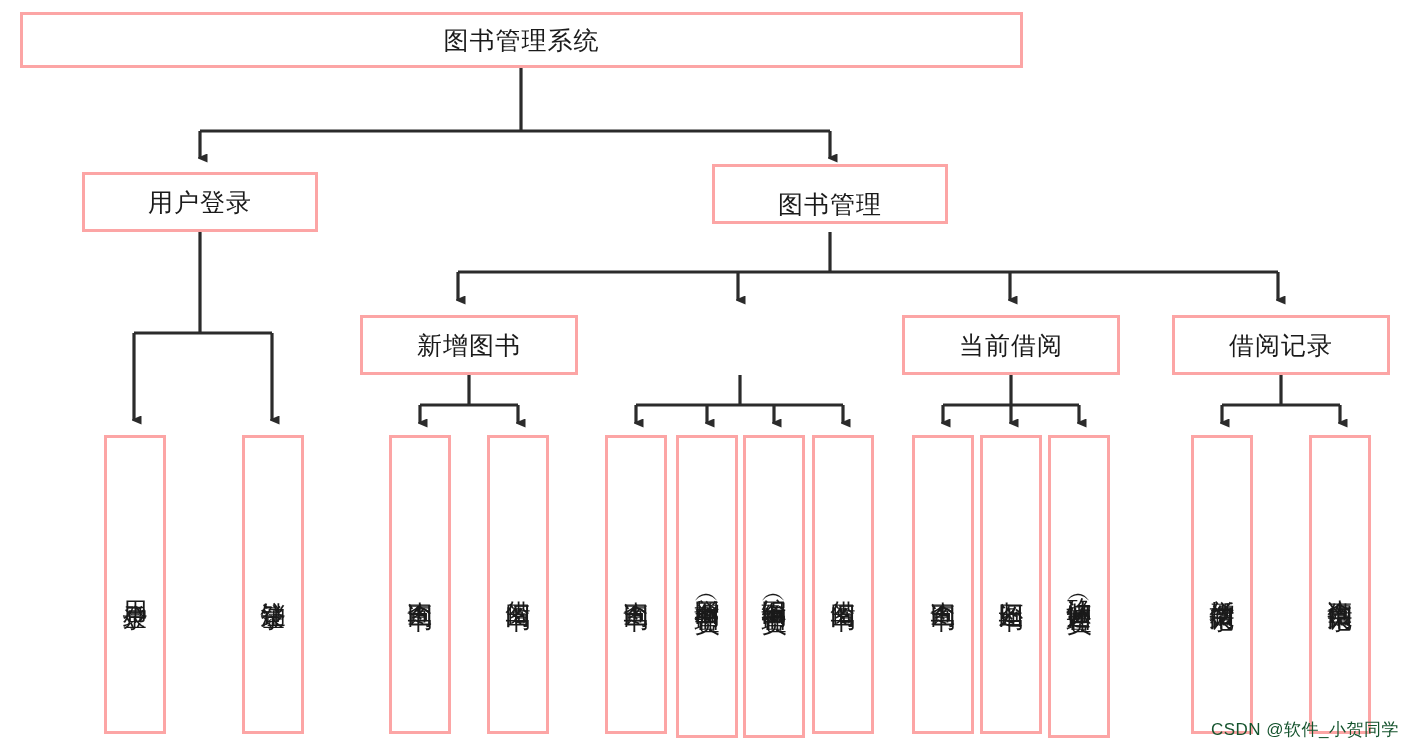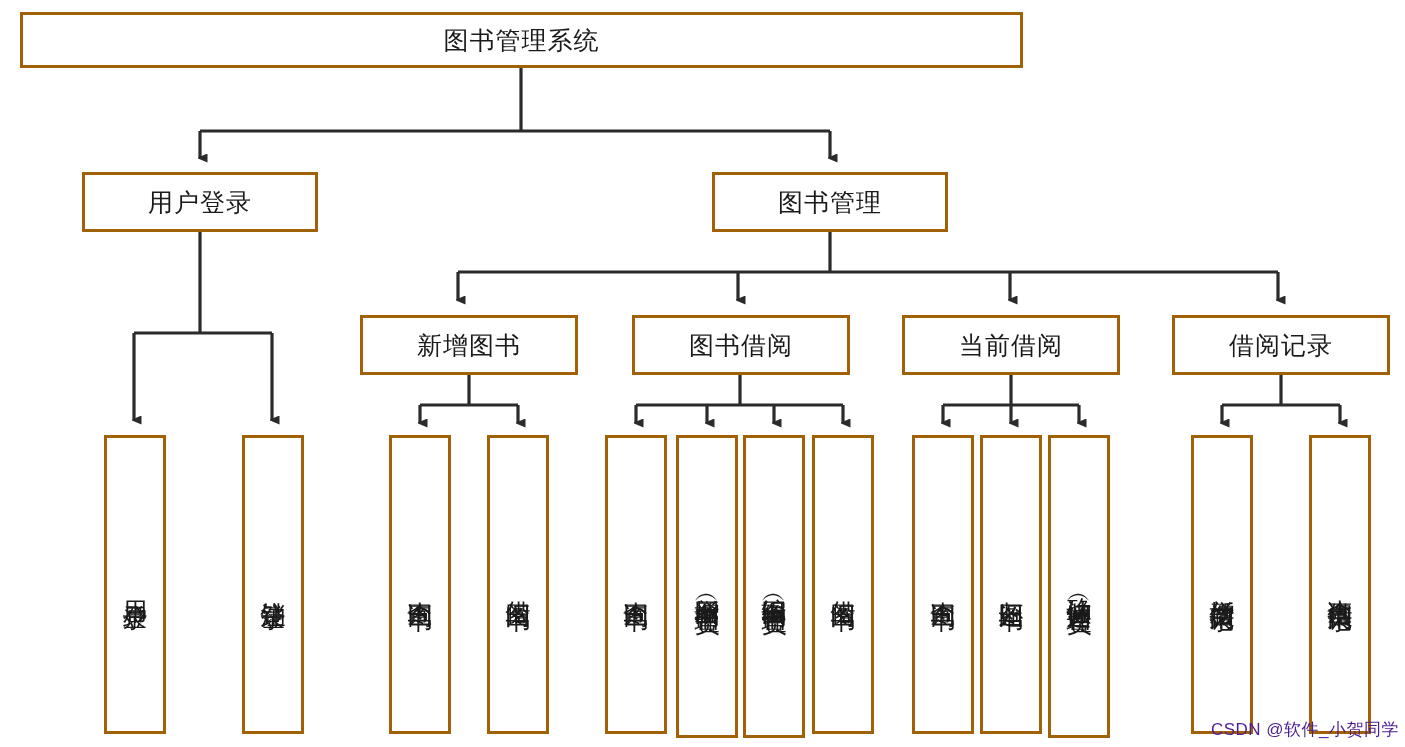--- a/index.html
+++ b/index.html
@@ -13,21 +13,21 @@
   #canvas {
     position: relative;
     width: 1405px;
     height: 747px;
     background: #ffffff;
     overflow: hidden;
   }
   .node {
     position: absolute;
     box-sizing: border-box;
-    border: 3px solid #a16207;
+    border: 3px solid #fca5a5;
     background: #ffffff;
     display: flex;
     align-items: center;
     justify-content: center;
     color: #1a1a1a;
   }
   .node.horiz {
     font-size: 25px;
     letter-spacing: 1px;
   }
@@ -56,21 +56,21 @@
     top: 0;
     width: 1405px;
     height: 747px;
     pointer-events: none;
   }
   .watermark {
     position: absolute;
     right: 6px;
     bottom: 6px;
     font-size: 17px;
-    color: #4c1d95;
+    color: #14532d;
     letter-spacing: 0.5px;
     white-space: nowrap;
   }
 </style>
 </head>
 <body>
 
 <div id="canvas">
 
   <svg class="wires" viewBox="0 0 1405 747">
@@ -123,29 +123,26 @@
     </g>
   </svg>
 
   <div class="node horiz root" style="left:20px; top:12px; width:1003px; height:56px;">
     <span>图书管理系统</span>
   </div>
 
   <div class="node horiz" style="left:82px; top:172px; width:236px; height:60px;">
     <span>用户登录</span>
   </div>
-  <div class="node horiz" style="left:712px; top:172px; width:236px; height:60px;">
+  <div class="node horiz" style="left:712px; top:164px; width:236px; height:60px;align-items:flex-end;">
     <span>图书管理</span>
   </div>
 
   <div class="node horiz" style="left:360px; top:315px; width:218px; height:60px;">
     <span>新增图书</span>
-  </div>
-  <div class="node horiz" style="left:632px; top:315px; width:218px; height:60px;">
-    <span>图书借阅</span>
   </div>
   <div class="node horiz" style="left:1172px; top:315px; width:218px; height:60px;">
     <span>借阅记录</span>
   </div>
   <div class="node horiz" style="left:902px; top:315px; width:218px; height:60px;">
     <span>当前借阅</span>
   </div>
 
   <div class="node vert" style="left:104px; top:435px; width:62px; height:299px;">
     <span class="vtext">用户登录</span>

